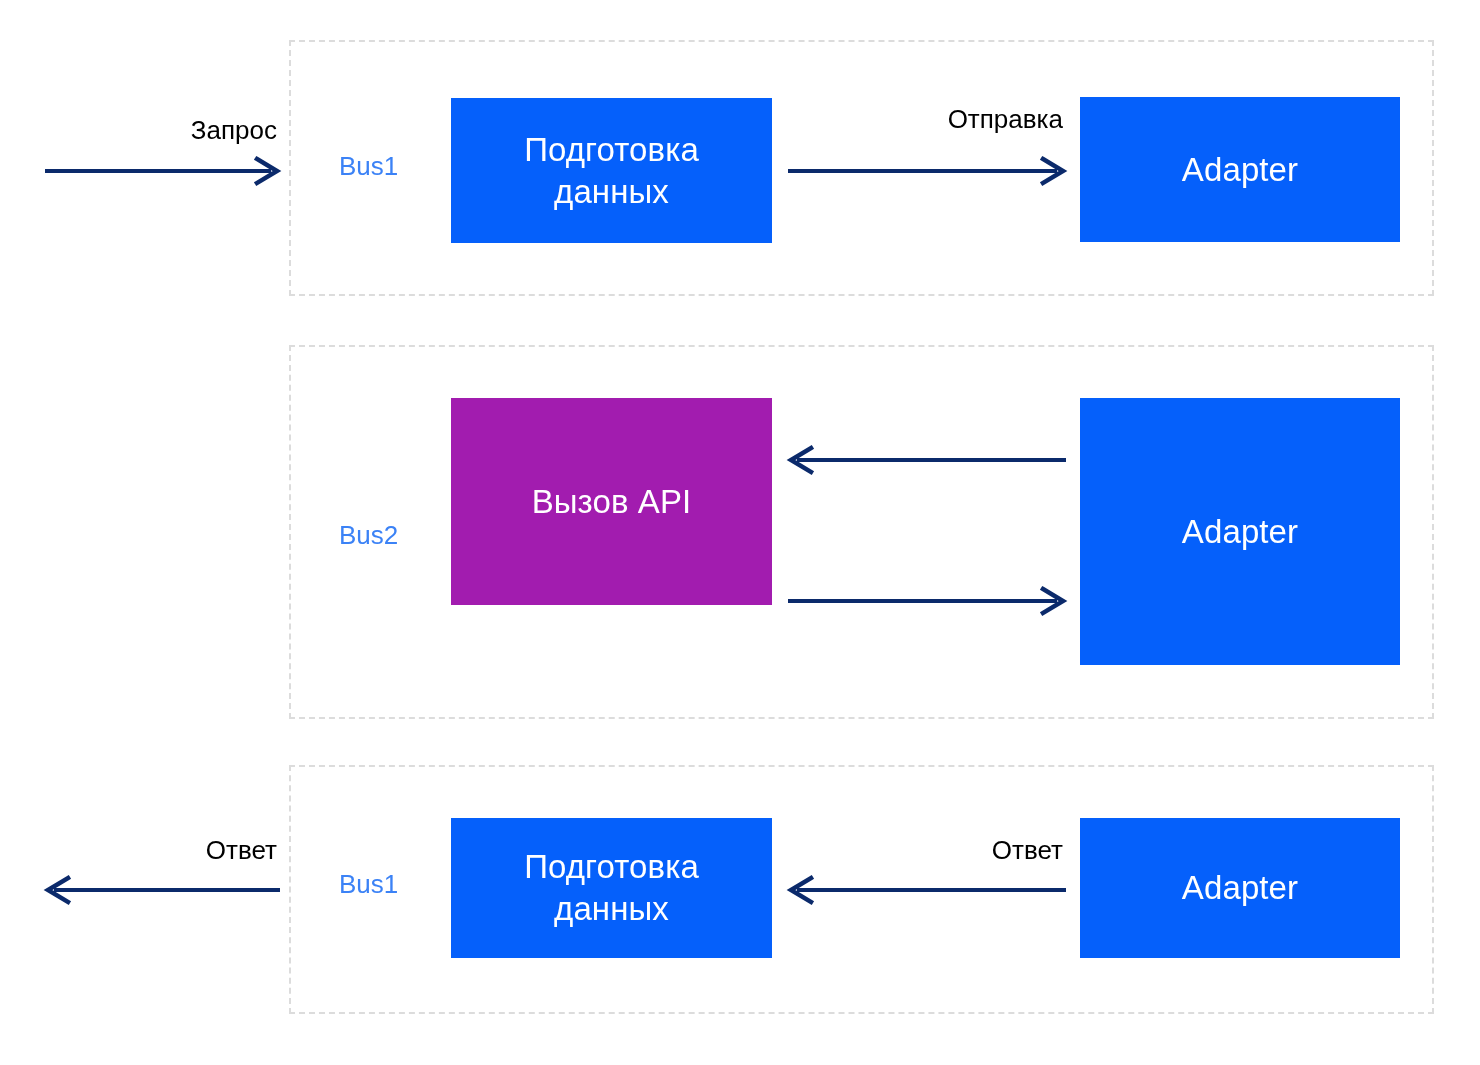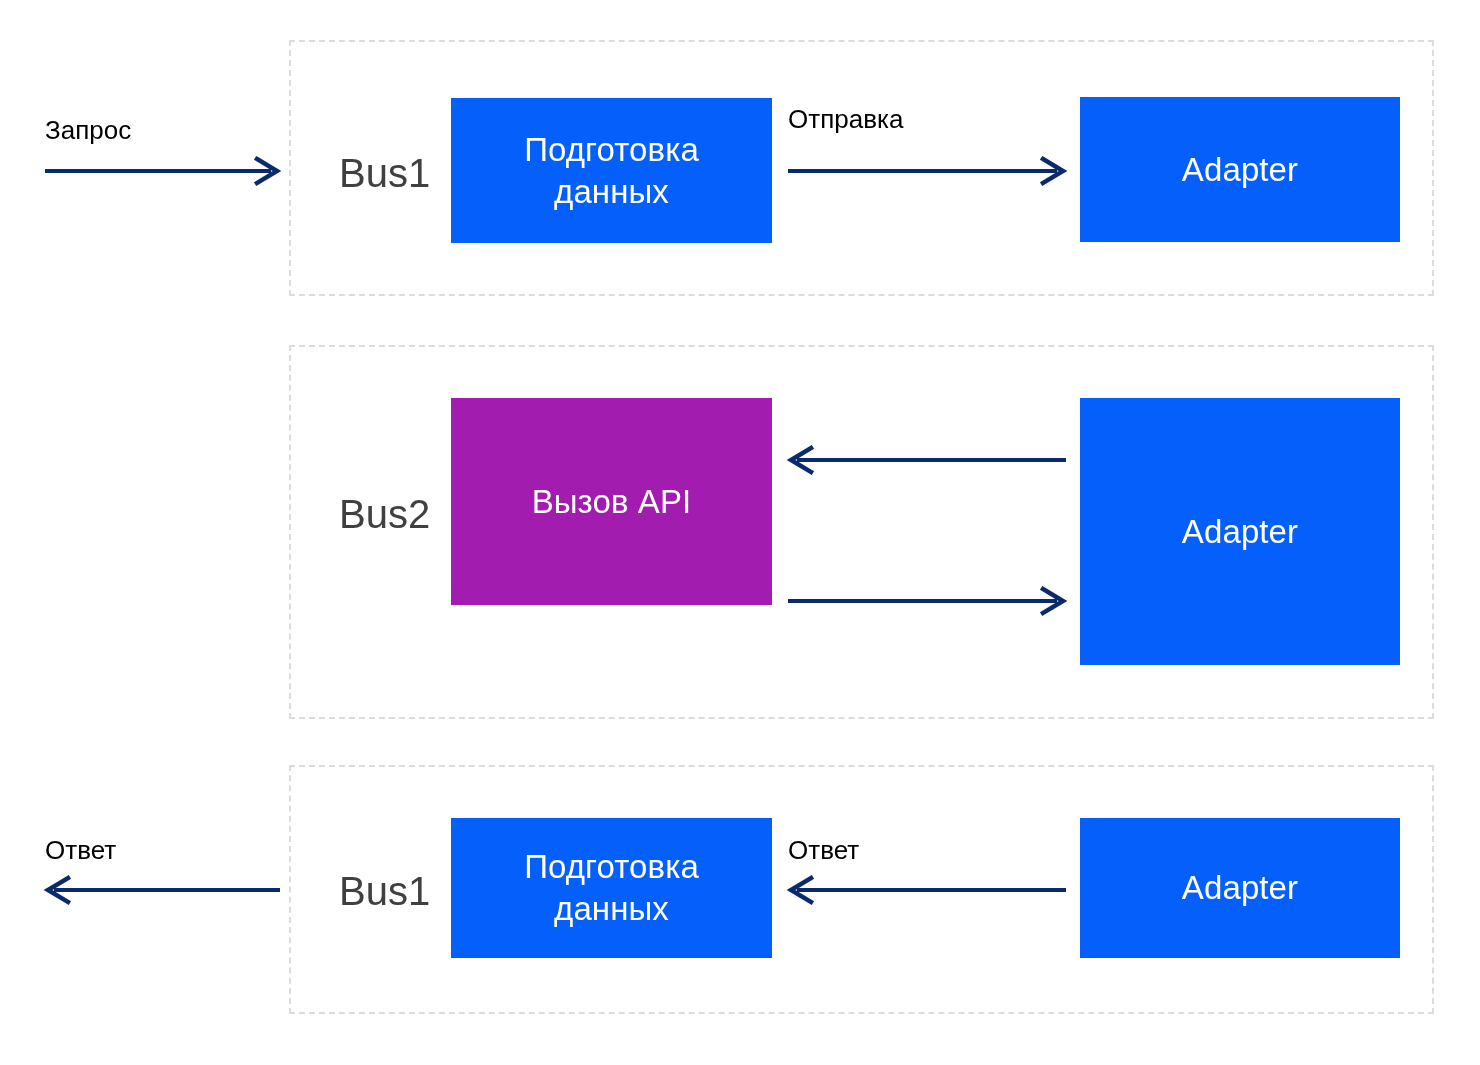--- a/index.html
+++ b/index.html
@@ -33,33 +33,33 @@
     color: #ffffff;
     font-size: 33px;
     line-height: 1.27;
     letter-spacing: 0.1px;
     font-weight: 400;
     padding: 4px 10px;
   }
   .node span { display: block; }
   .lane-label {
     position: absolute;
-    color: #404040;
-    font-size: 40px;
+    color: #3b82f6;
+    font-size: 26px;
     line-height: 1;
     white-space: nowrap;
     font-weight: 400;
   }
   .edge-label {
     position: absolute;
     color: #000000;
     font-size: 26px;
     line-height: 1;
     white-space: nowrap;
-    text-align: left;
+    text-align: right;
     font-weight: 400;
   }
   .arrow {
     position: absolute;
     overflow: visible;
   }
   .arrow line, .arrow polyline {
     stroke: #0b2a6b;
     stroke-width: 4;
     fill: none;
@@ -99,21 +99,21 @@
   </svg>
 
   <div class="node" style="left:1080px; top:97px; width:320px; height:145px; background:#0560fb;">
     <div>
       <span>Adapter</span>
     </div>
   </div>
 
   <div class="lane" style="left:289px; top:345px; width:1145px; height:374px;"></div>
 
-  <div class="lane-label" style="left:339px; top:494px;">Bus2</div>
+  <div class="lane-label" style="left:339px; top:522px;">Bus2</div>
 
   <div class="node" style="left:451px; top:398px; width:321px; height:207px; background:#a21caf;">
     <div>
       <span>Вызов API</span>
     </div>
   </div>
 
   <svg class="arrow" style="left:788px; top:444px;" width="278" height="32" viewBox="0 0 278 32">
     <line x1="9" y1="16" x2="278" y2="16"></line>
     <polyline points="23,4 3,16 23,28"></polyline>

